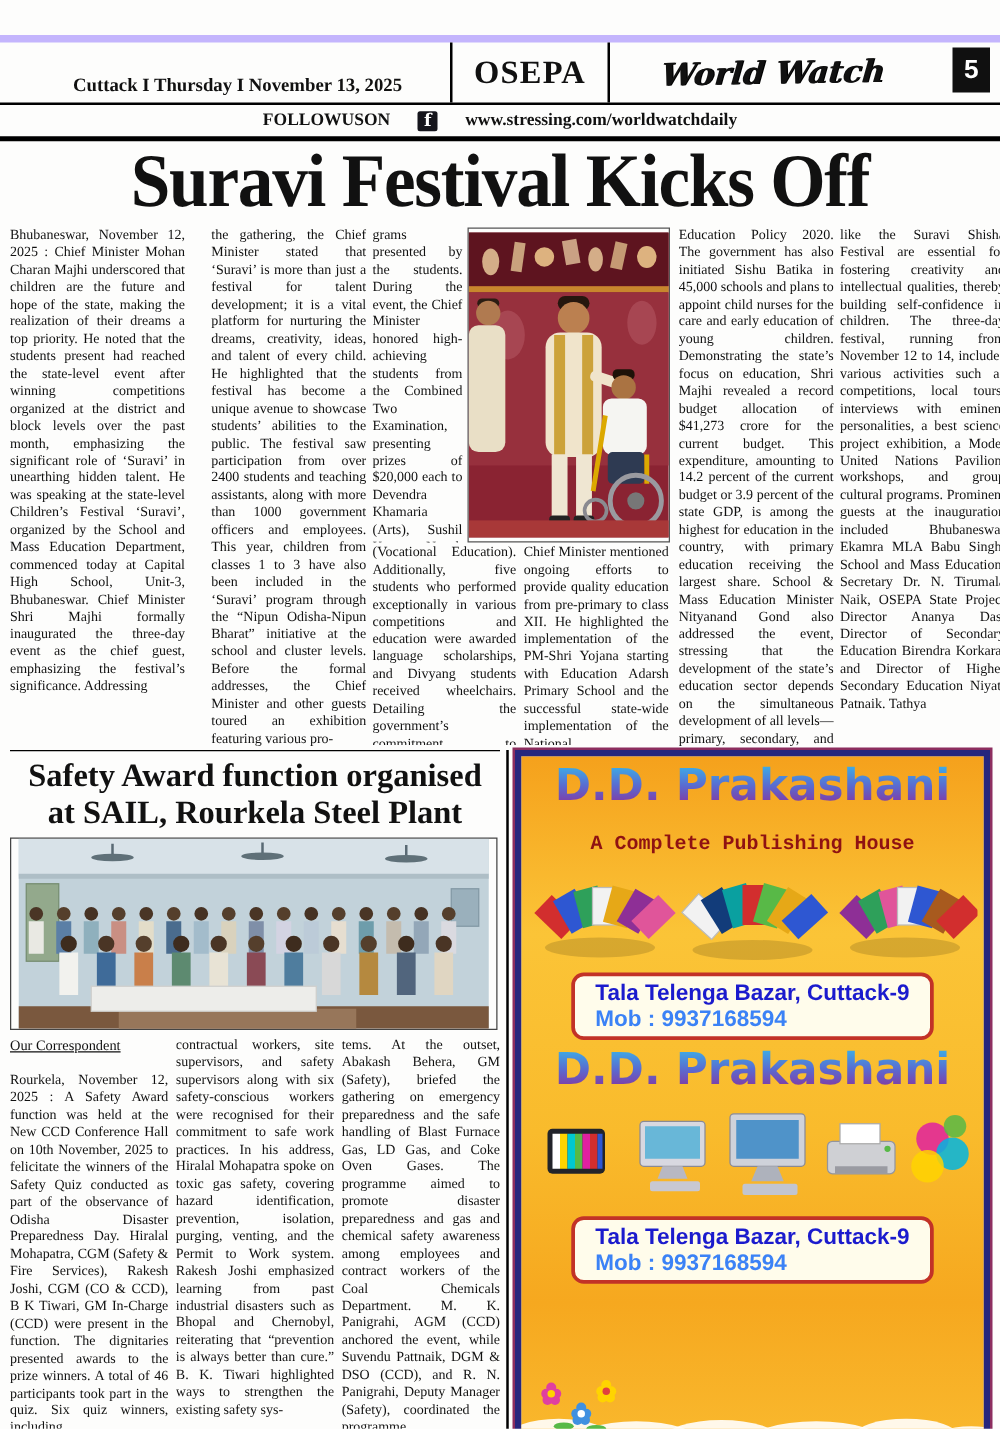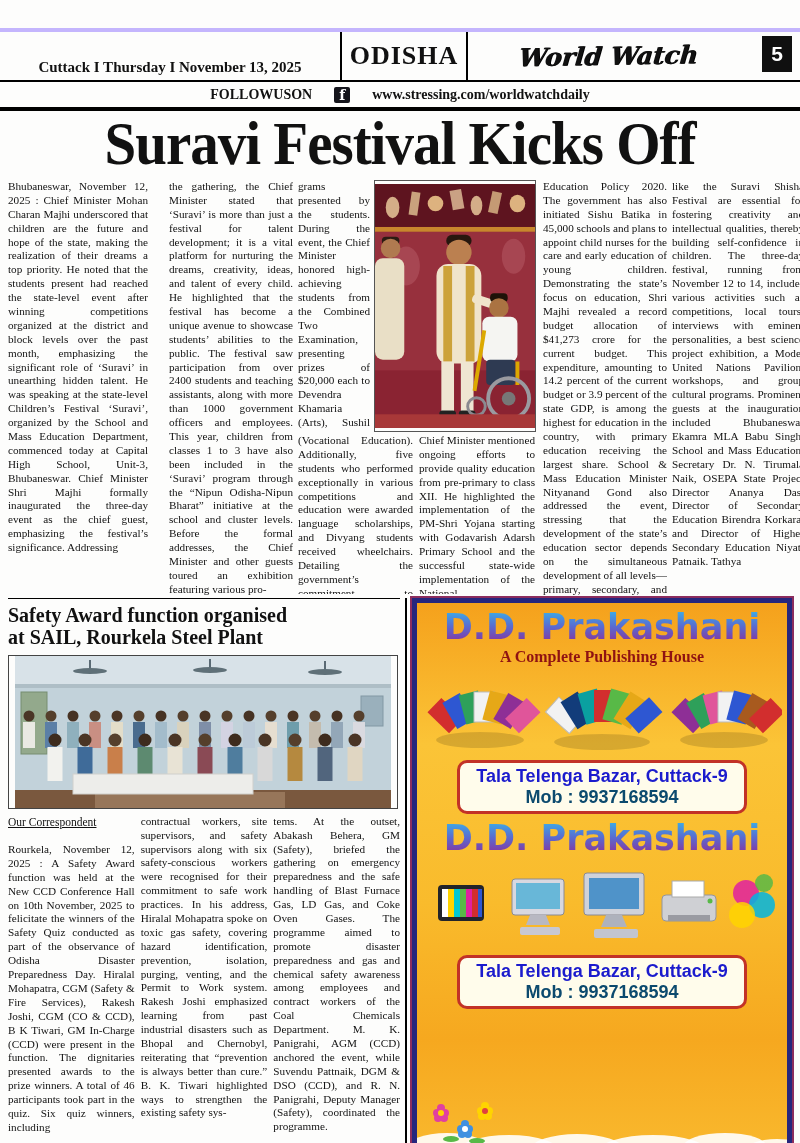--- a/index.html
+++ b/index.html
@@ -4,21 +4,21 @@
 <style>
   html,body{margin:0;padding:0;}
   body{
     width:800px;height:1143px;background:#fdfdfc;color:#111;
     font-family:"Liberation Serif", serif;position:relative;overflow:hidden;
   }
   
   .top-space{height:28px;}
   .hdr-row1{
     display:grid;grid-template-columns:340px 128px 1fr 52px;
-    border-top:4px solid #c4b5fd;border-bottom:2px solid #000;height:48px;
+    border-top:6px solid #c4b5fd;border-bottom:2px solid #000;height:48px;padding-left:20px;
   }
   .hdr-date{display:flex;align-items:flex-end;justify-content:center;
     font-weight:bold;font-size:15px;padding-bottom:4px;}
   .hdr-edition{display:flex;align-items:center;justify-content:center;
     border-left:2px solid #000;border-right:2px solid #000;
     font-weight:bold;font-size:26px;letter-spacing:1px;}
   .hdr-logo-cell{display:flex;align-items:center;justify-content:center;}
   .logo{font-family:"DejaVu Serif", serif;font-weight:bold;font-style:italic;
     font-size:25px;letter-spacing:0px;transform:skewX(-6deg) rotate(-1deg);
     text-shadow:1px 0 0 #000;}
@@ -46,56 +46,56 @@
   .c5{flex:0 0 124px;} .c6{flex:0 0 132px;}
   .mid-top{display:flex;gap:4px;height:252px;}
   .c3a{flex:0 0 72px;overflow:hidden;}
   .photo1{flex:0 0 160px;height:250px;border:1px solid #555;}
   .mid-bottom{display:flex;gap:6px;height:160px;margin-top:2px;}
   .c3b{flex:0 0 115px;overflow:hidden;} .c4{flex:0 0 116px;overflow:hidden;}
   
   .bottom{display:flex;gap:5px;padding:2px 8px 0 8px;height:556px;}
   .safety{flex:0 0 392px;display:flex;flex-direction:column;border-top:1px solid #000;
     border-bottom:3px solid #000;}
-  .safety-headline{font-weight:bold;font-size:20px;line-height:1.12;
+  .safety-headline{text-align:center;font-weight:bold;font-size:26px;line-height:1.12;
     margin:5px 0 6px 0;}
   .photo2{width:388px;height:152px;border:1px solid #444;}
   .safety-cols{display:flex;gap:6px;margin-top:6px;font-size:11.2px;line-height:1.24;
     text-align:justify;flex:1;overflow:hidden;}
   .scol{flex:1 1 0;overflow:hidden;}
   .byline{text-decoration:underline;font-size:11.5px;margin-bottom:14px;}
   .vdivider{flex:0 0 2px;background:#000;}
   
   .ad{flex:1;border:5px solid #26267d;box-shadow:0 0 0 2px #8c2d5e;
     background:linear-gradient(180deg,#f5a11c 0%,#fbc437 26%,#f9bb2c 55%,#f6a81f 80%,#f9b82d 100%);
     position:relative;overflow:hidden;display:flex;flex-direction:column;align-items:center;
     padding:6px 4px 4px 4px;}
   .brand{font-family:"DejaVu Sans",sans-serif;font-weight:bold;font-size:35px;
     background:linear-gradient(180deg,#39b4e9 0%,#5a6ad0 48%,#8d2f97 95%);
     -webkit-background-clip:text;background-clip:text;color:transparent;line-height:1.05;text-align:center;}
-  .ad-sub1{font-family:Liberation Serif, serif;font-weight:bold;font-size:16px;
-    color:#8f1212;margin-top:2px;}
+  .ad-sub1{font-family:Liberation Mono, monospace;font-weight:bold;font-size:16px;
+    color:#8f1212;margin-top:18px;}
   .ad-sub2{font-family:"Liberation Sans",sans-serif;font-weight:bold;font-size:14.5px;
     color:#fff;text-shadow:0 1px 2px rgba(90,20,20,.45);margin-top:2px;}
   .ad-box{border:3px solid #c23227;border-radius:10px;background:#fffceb;
-    padding:3px 16px;text-align:center;font-family:"Liberation Sans",sans-serif;
+    padding:3px 16px;font-family:"Liberation Sans",sans-serif;
     font-weight:bold;color:#1b1bcd;margin-top:6px;}
-  .ad-box .l1{font-size:18px;} .ad-box .l2{font-size:18px;color:#0c4a6e;}
+  .ad-box .l1{font-size:18px;} .ad-box .l2{font-size:18px;color:#3b82f6;}
   .collage{margin-top:2px;}
   .ad-clouds{position:absolute;bottom:-4px;left:0;width:100%;pointer-events:none;}
   .ad-flowers{position:absolute;bottom:4px;left:4px;}
 </style>
 </head>
 <body>
 
 <div class="top-space"></div>
 
 <div class="hdr-row1">
   <div class="hdr-date">Cuttack I Thursday I November 13, 2025</div>
-  <div class="hdr-edition">ODISHA</div>
+  <div class="hdr-edition">OSEPA</div>
   <div class="hdr-logo-cell">
     <span class="logo">World Watch</span>
   </div>
   <div class="hdr-pagebox-cell">
     <div class="pagebox">5</div>
   </div>
 </div>
 <div class="hdr-row2">
   <span>FOLLOWUSON</span>
   <span class="fb-icon">f</span>
@@ -143,21 +143,21 @@
         <rect x="114" y="180" width="30" height="26" rx="4" fill="#2e3a52"></rect>
         <path d="M112,150 L102,212 M146,182 L146,206" stroke="#dca900" stroke-width="4" fill="none"></path>
         <circle cx="137" cy="220" r="21" fill="none" stroke="#9a9aa0" stroke-width="4"></circle>
         <circle cx="137" cy="220" r="7" fill="#777"></circle>
         <circle cx="104" cy="228" r="9" fill="none" stroke="#8a8a90" stroke-width="3"></circle>
         <rect y="236" width="164" height="14" fill="#a83838"></rect>
       </svg>
     </div>
     <div class="mid-bottom">
       <div class="col c3b">(Vocational Education). Additionally, five students who performed exceptionally in various competitions and education were awarded language scholarships, and Divyang students received wheelchairs. Detailing the government’s commitment to education, the</div>
-      <div class="col c4">Chief Minister mentioned ongoing efforts to provide quality education from pre-primary to class XII. He highlighted the implementation of the PM-Shri Yojana starting with Godavarish Adarsh Primary School and the successful state-wide implementation of the National</div>
+      <div class="col c4">Chief Minister mentioned ongoing efforts to provide quality education from pre-primary to class XII. He highlighted the implementation of the PM-Shri Yojana starting with Education Adarsh Primary School and the successful state-wide implementation of the National</div>
     </div>
   </div>
   <div class="col c5">Education Policy 2020. The government has also initiated Sishu Batika in 45,000 schools and plans to appoint child nurses for the care and early education of young children. Demonstrating the state’s focus on education, Shri Majhi revealed a record budget allocation of $41,273 crore for the current budget. This expenditure, amounting to 14.2 percent of the current budget or 3.9 percent of the state GDP, is among the highest for education in the country, with primary education receiving the largest share. School &amp; Mass Education Minister Nityanand Gond also addressed the event, stressing that the development of the state’s education sector depends on the simultaneous development of all levels—primary, secondary, and higher education. He affirmed that programs</div>
   <div class="col c6">like the Suravi Shisha Festival are essential for fostering creativity and intellectual qualities, thereby building self-confidence in children. The three-day festival, running from November 12 to 14, includes various activities such as competitions, local tours, interviews with eminent personalities, a best science project exhibition, a Model United Nations Pavilion, workshops, and group cultural programs. Prominent guests at the inauguration included Bhubaneswar Ekamra MLA Babu Singh, School and Mass Education, Secretary Dr. N. Tirumala Naik, OSEPA State Project Director Ananya Das, Director of Secondary Education Birendra Korkara, and Director of Higher Secondary Education Niyati Patnaik. Tathya</div>
 </div>
 
 <div class="bottom">
 
   <div class="safety">
     <div class="safety-headline">

